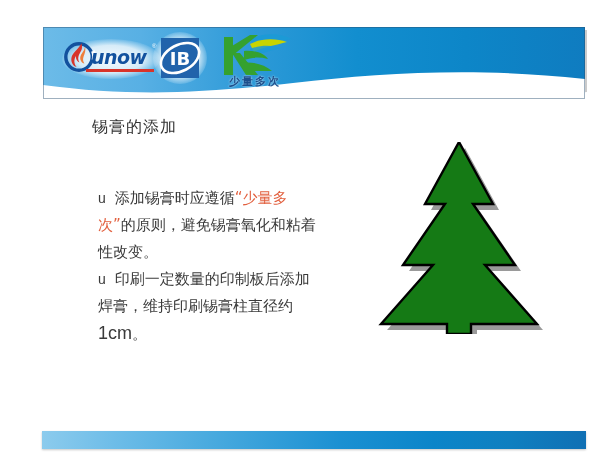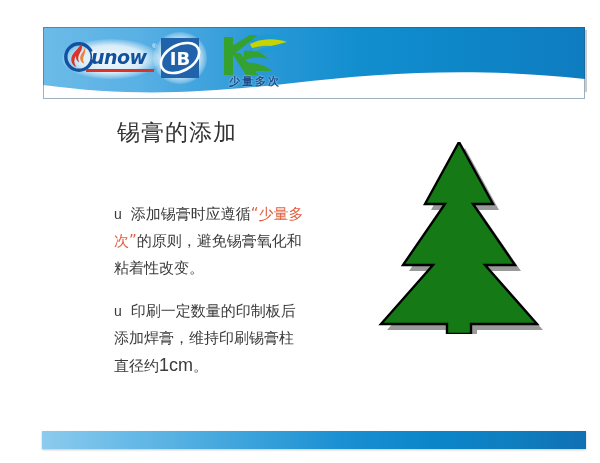--- a/index.html
+++ b/index.html
@@ -126,40 +126,39 @@
     color: #1d4f8c;
     text-shadow: 0 0 2px rgba(255,255,255,.8);
   }
 
   
   #page-title {
     position: absolute;
     left: 78px;
     top: 117px;
     font-family: "DejaVu Sans", sans-serif;
-    font-size: 23px;
+    font-size: 16px;
     color: #333333;
     letter-spacing: 1px;
     white-space: nowrap;
-    margin-left: 25px;
   }
 
   
   #body-copy {
     position: absolute;
     left: 84px;
     top: 185px;
     width: 224px;
     font-family: "DejaVu Sans", sans-serif;
     font-size: 15px;
     line-height: 27px;
     color: #3a3a3a;
   }
   #body-copy .bullet-block {
-    margin: 16px;
+    margin: 0;
   }
   #body-copy .wingding {
     font-family: "Liberation Sans", sans-serif;
     font-size: 14px;
     color: #3a3a3a;
     margin-right: 9px;
   }
   #body-copy .hl {
     color: #e2603f;
   }

